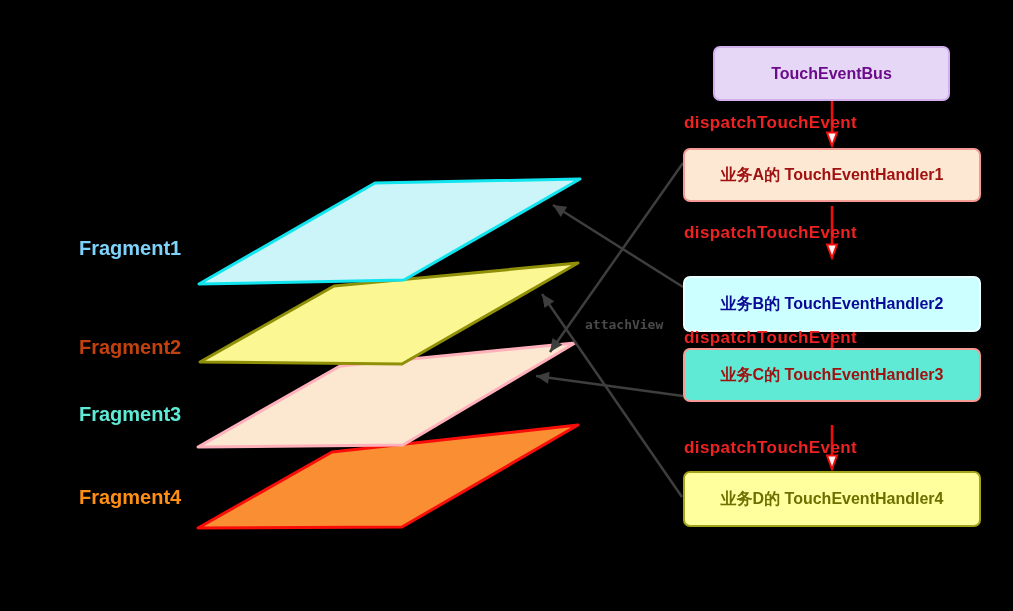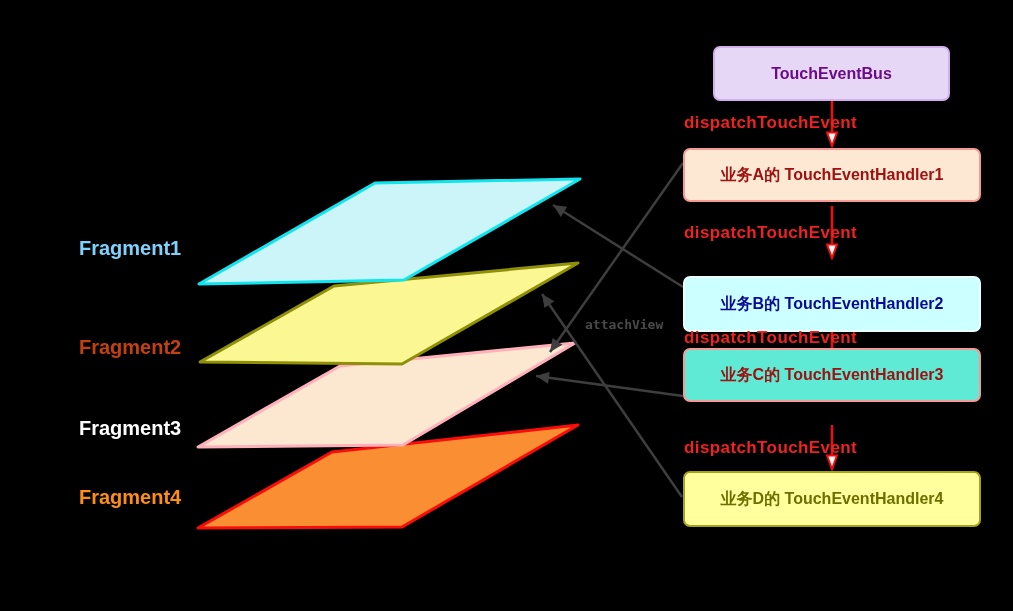--- a/index.html
+++ b/index.html
@@ -88,16 +88,16 @@
 
   <div class="edge-label" style="left: 684px; top: 113px; color: rgb(238, 34, 34);">dispatchTouchEvent</div>
   <div class="edge-label" style="left: 684px; top: 223px; color: rgb(238, 34, 34);">dispatchTouchEvent</div>
   <div class="edge-label" style="left: 684px; top: 328px; color: rgb(238, 34, 34);">dispatchTouchEvent</div>
   <div class="edge-label" style="left: 684px; top: 438px; color: rgb(238, 34, 34);">dispatchTouchEvent</div>
 
   <div class="attach-label" style="left: 585px; top: 317px; color: rgb(74, 74, 74); text-align: center;">attachView</div>
 
   <div class="fragment-label" style="top: 237px; color: #7dd3fc;">Fragment1</div>
   <div class="fragment-label" style="top: 336px; color: #c2410c;">Fragment2</div>
-  <div class="fragment-label" style="top: 417px; color: #ffffff;">Fragment3</div>
+  <div class="fragment-label" style="top: 403px; color: #5eead4;">Fragment3</div>
   <div class="fragment-label" style="top: 486px; color: rgb(254, 143, 19);">Fragment4</div>
 
 </div>
 
 </body></html>

